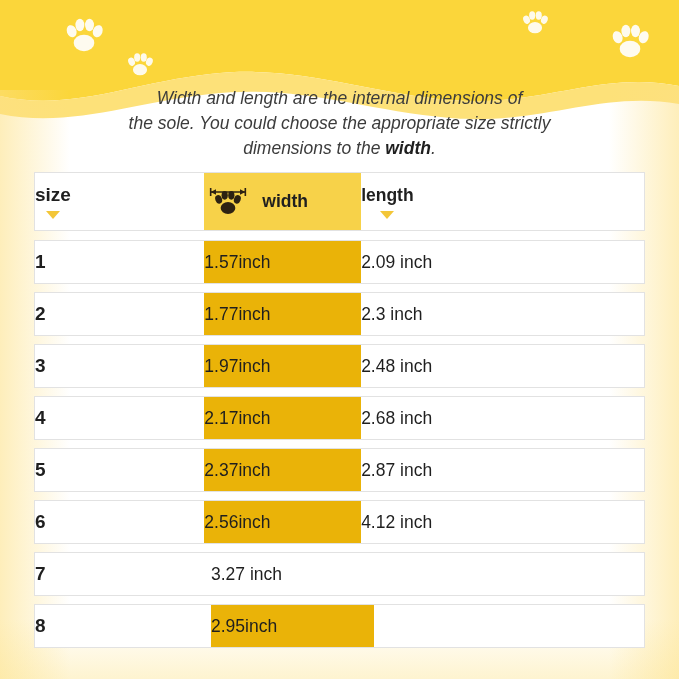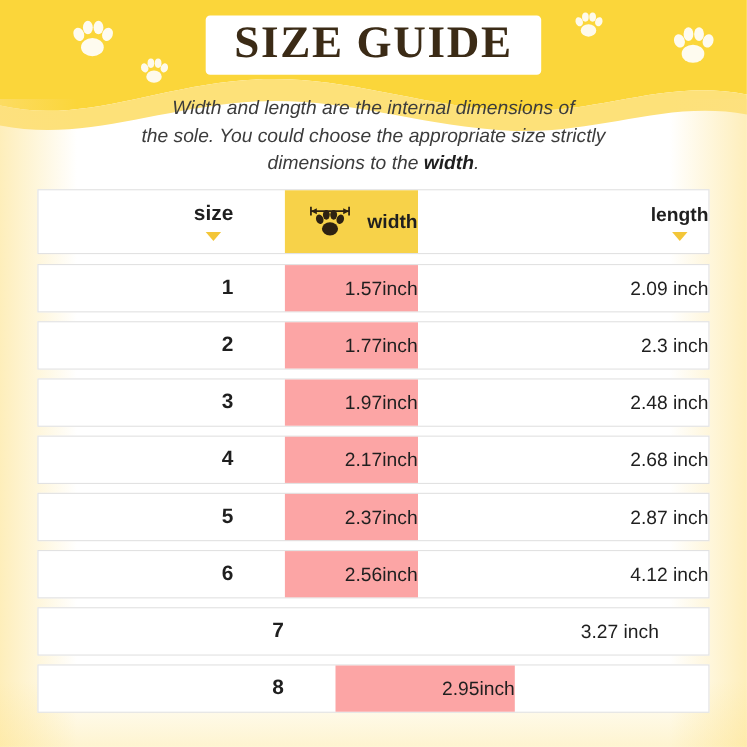--- a/index.html
+++ b/index.html
@@ -119,30 +119,29 @@
     box-sizing: border-box;
     align-items: stretch;
   }
   .row.header-row {
     height: 59px;
     margin-bottom: 9px;
   }
   .cell {
     display: flex;
     align-items: center;
-    justify-content: flex-end;
+    justify-content: flex-start;
     font-size: 18px;
     color: #1f1f1f;
     box-sizing: border-box;
-    margin-left: 47px;
   }
   .cell.size-col { width: 176px; }
   .cell.width-col {
     width: 163px;
-    background: #fca5a5;
+    background: #eab308;
     position: relative;
   }
   .cell.length-col { width: 294px; }
 
   .header-row .cell {
     font-size: 21px;
     font-weight: bold;
   }
   .header-row .cell.width-col {
     background: #f7d249;
@@ -243,23 +242,20 @@
         <ellipse cx="40" cy="16" rx="6.5" ry="9"></ellipse>
         <ellipse cx="52" cy="25" rx="7" ry="9" transform="rotate(20 52 25)"></ellipse>
       </g>
     </svg>
   </div>
 
   <div class="side-glow-left"></div>
   <div class="side-glow-right"></div>
   <div class="bottom-glow"></div>
 
-  <div class="title-wrap">
-    <span class="title">SIZE GUIDE</span>
-  </div>
 
   <div class="subtitle">
     <span>Width and length are the internal dimensions of</span><br>
     <span>the sole. You could choose the appropriate size strictly</span><br>
     <span>dimensions to the </span><b>width</b><span>.</span>
   </div>
 
   <div class="table">
 
     <div class="row header-row">

